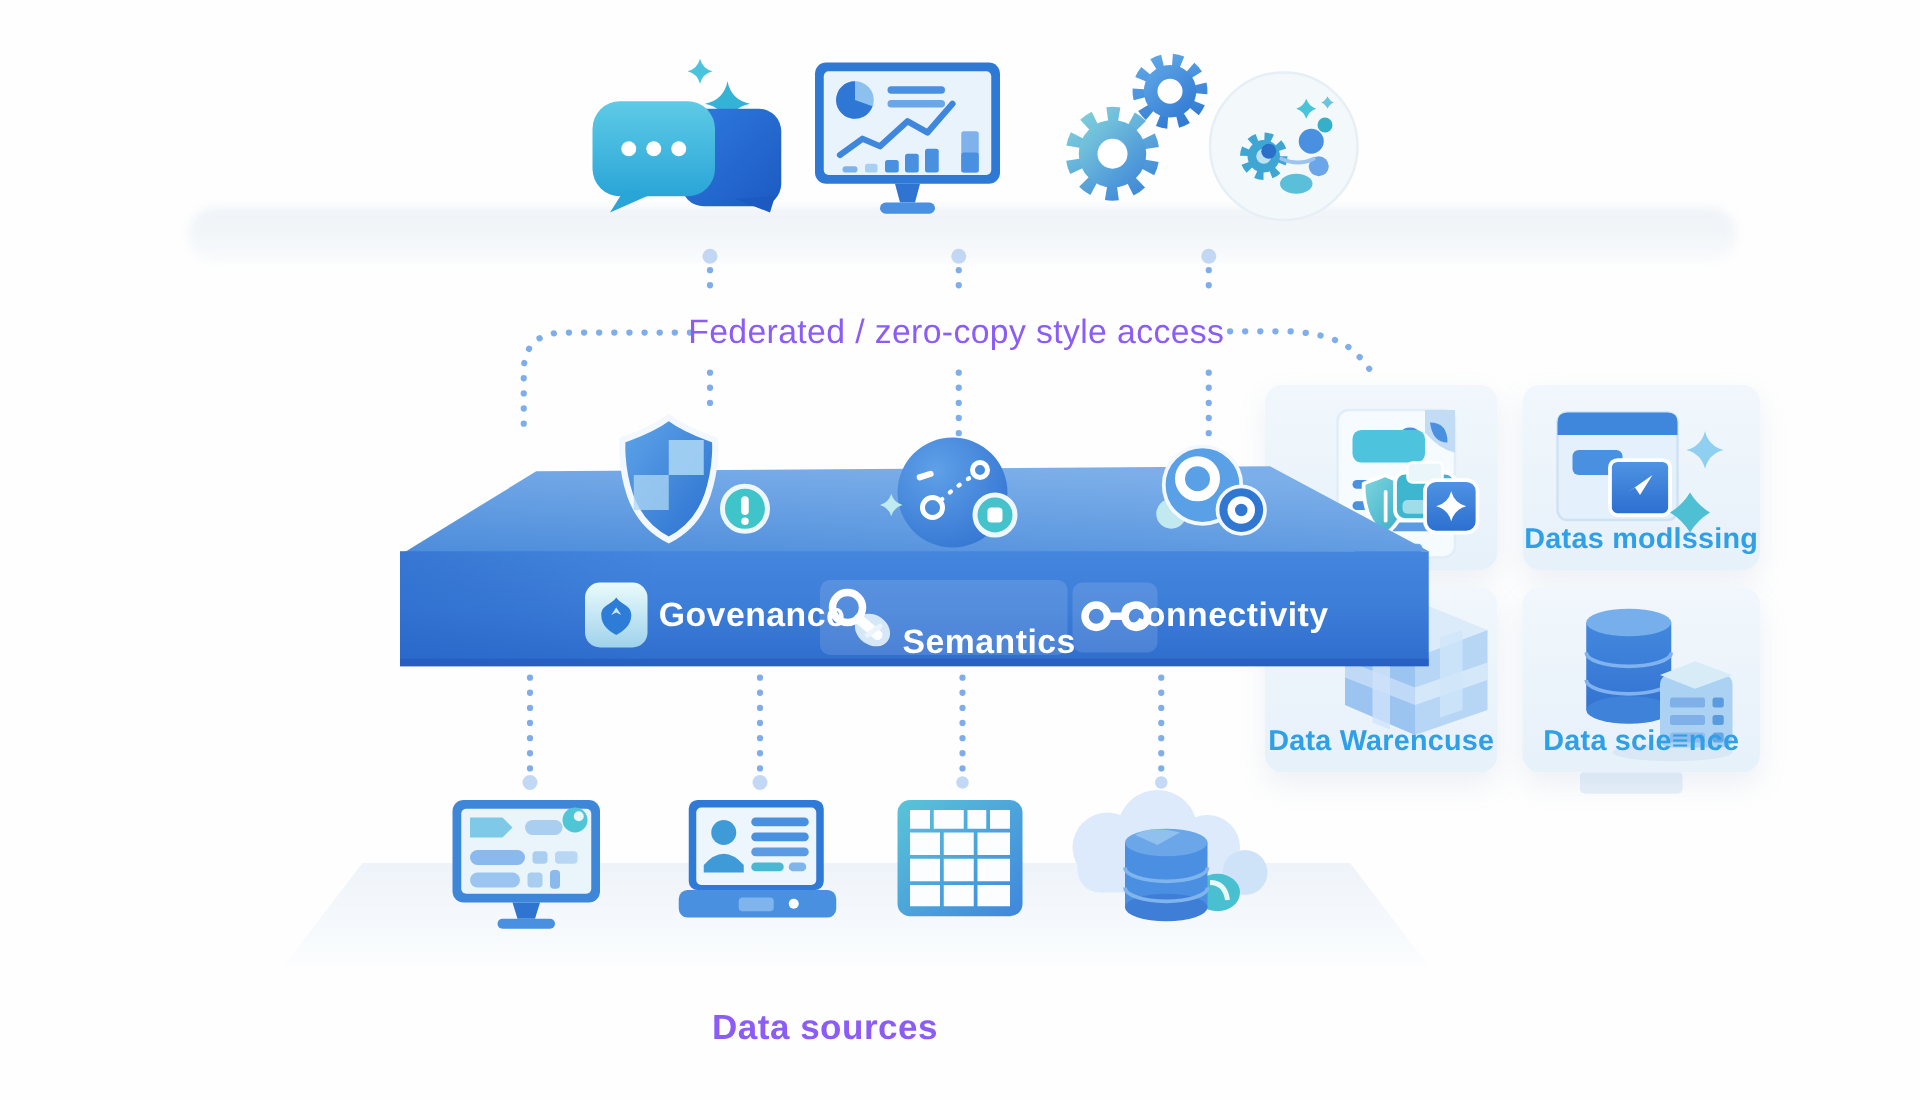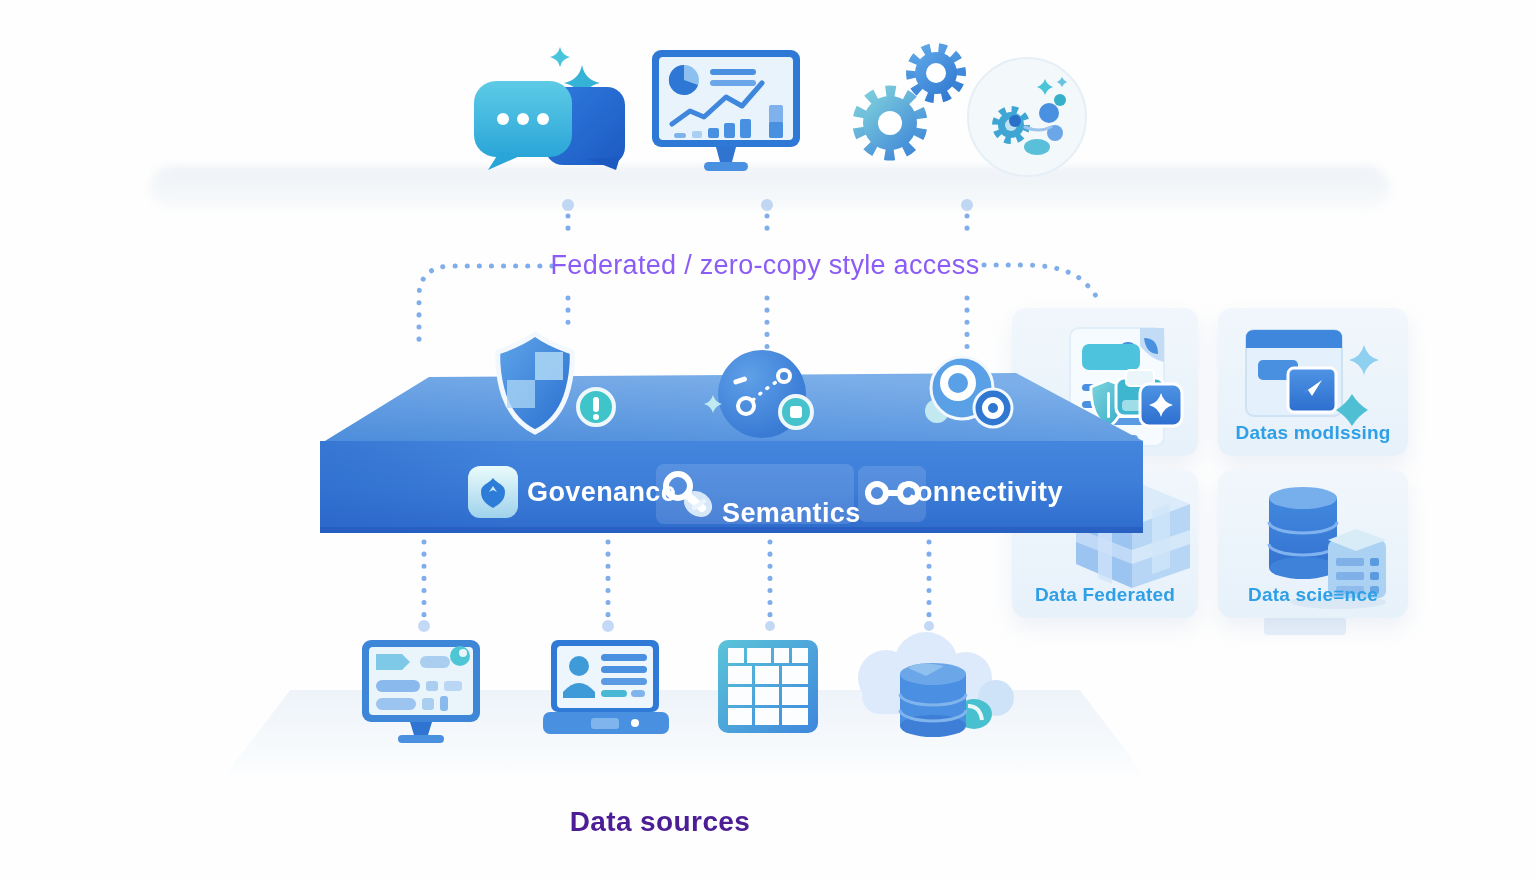--- a/index.html
+++ b/index.html
@@ -8,25 +8,25 @@
   .abs{position:absolute;}
   
   .top-band{left:150px;top:166px;width:1240px;height:44px;border-radius:22px;
     background:linear-gradient(180deg,#e9eef4,#f7fafc);filter:blur(4px);opacity:.75;z-index:1;}
   .floor{left:226px;top:690px;width:918px;height:84px;
     clip-path:polygon(7% 0,93% 0,100% 100%,0 100%);
     background:linear-gradient(180deg,#ecf2f9,#fbfdfe);opacity:.9;z-index:1;}
   .card{z-index:2;border-radius:14px;background:linear-gradient(180deg,#f1f7fc,#e7f1fa);
     box-shadow:0 10px 22px rgba(125,155,195,.14);}
   .card-label{position:absolute;left:0;right:0;bottom:12px;text-align:center;
-    color:#2f9fe6;font-size:19px;font-weight:700;letter-spacing:.2px;}
+    color:#2f9fe6;font-size:23px;font-weight:700;letter-spacing:.2px;}
   .card-tab{left:1264px;top:617px;width:82px;height:18px;background:#e7f0fa;border-radius:4px;z-index:1;}
   .access-label{left:545px;top:250px;width:440px;text-align:center;color:#8b5cf6;
     font-size:27px;font-weight:500;letter-spacing:.3px;z-index:5;}
-  .sources-label{left:500px;top:806px;width:320px;text-align:center;color:#4c1d95;
+  .sources-label{left:500px;top:806px;width:320px;text-align:center;color:#8b5cf6;
     font-size:28px;font-weight:600;letter-spacing:.4px;z-index:5;}
   .bar-label{color:#ffffff;font-size:27px;font-weight:600;letter-spacing:.4px;z-index:7;}
   .bar-highlight{background:rgba(255,255,255,.13);border-radius:8px;z-index:6;}
   .layer{left:0;top:0;width:1536px;height:880px;pointer-events:none;}
   svg{display:block;overflow:visible;}
 </style>
 </head>
 <body>
 
 <div id="stage">
@@ -87,21 +87,21 @@
   <div class="abs card" style="left:1012px;top:470px;width:186px;height:148px;">
     <svg width="186" height="148" viewBox="0 0 186 148">
       <polygon points="64,34 124,12 178,34 120,56" fill="#dcebf9"></polygon>
       <polygon points="64,34 120,56 120,118 64,94" fill="#9cc4f0"></polygon>
       <polygon points="120,56 178,34 178,98 120,118" fill="#b7d6f5"></polygon>
       <rect x="86" y="42" width="14" height="66" fill="#cfe3fa" opacity=".8" transform="skewY(22)" transform-origin="86 42"></rect>
       <polygon points="64,58 120,80 120,94 64,72" fill="#cfe3fa" opacity=".7"></polygon>
       <polygon points="120,80 178,60 178,74 120,94" fill="#dff0fb" opacity=".7"></polygon>
       <polygon points="140,40 158,34 158,98 140,104" fill="#cfe6f9" opacity=".8"></polygon>
     </svg>
-    <div class="card-label">Data Federated</div>
+    <div class="card-label">Data Warencuse</div>
   </div>
 
   <div class="abs card" style="left:1218px;top:470px;width:190px;height:148px;">
     <svg width="190" height="148" viewBox="0 0 190 148">
       <defs>
         <linearGradient id="cylG" x1="0" y1="0" x2="0" y2="1">
           <stop offset="0" stop-color="#4288de"></stop>
             <stop offset="1" stop-color="#3473d1"></stop>
         </linearGradient>
       </defs>

